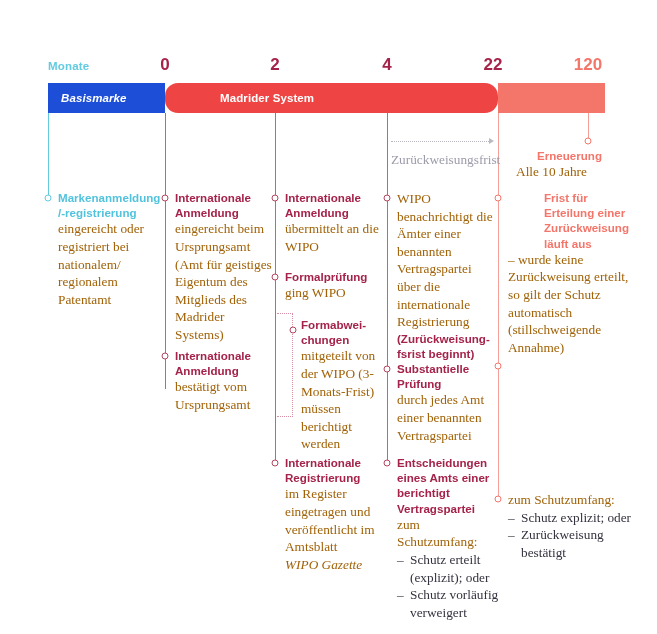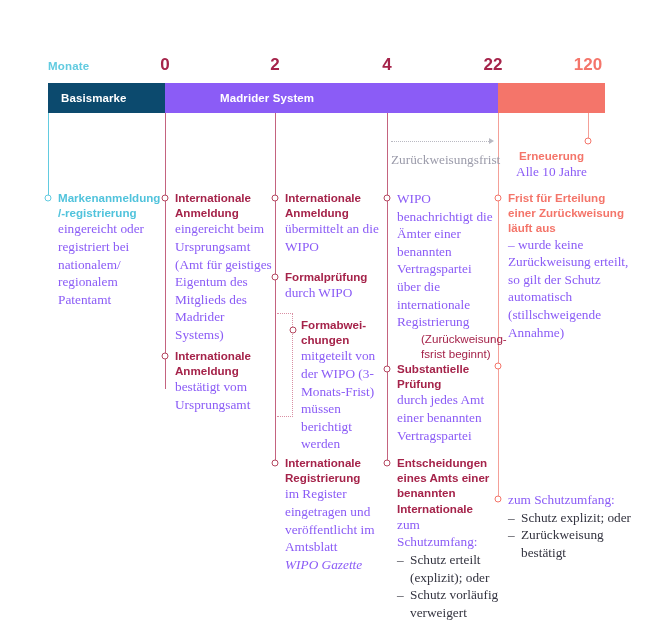--- a/index.html
+++ b/index.html
@@ -31,22 +31,22 @@
   .tick.salmon{color:#f4756a;text-align:right;}
 
   
   .bar{position:absolute;top:83px;height:30px;}
   .bar span{
     position:absolute;left:13px;top:50%;transform:translateY(-50%);
     font-family:"Liberation Sans", sans-serif;
     font-size:11.5px;font-weight:bold;color:#ffffff;
     white-space:nowrap;letter-spacing:.1px;
   }
-  .bar.cyan{background:#0c4a6e;}
-  .bar.wine{background:#8b5cf6;}
+  .bar.cyan{background:#1d4ed8;font-style:italic;}
+  .bar.wine{background:#ef4444;border-radius:13px;}
   .bar.salmon{background:#f4756a;}
 
   
   .rail{position:absolute;width:1px;}
   .rail.cyan{background:#62cbe0;}
   .rail.wine{background:#c4637f;}
   .rail.salmon{background:#f4a098;}
 
   
   .dot{
@@ -63,26 +63,26 @@
     position:absolute;
     font-size:13.3px;line-height:17.6px;
   }
   .blk .h{
     font-family:"Liberation Sans", sans-serif;
     font-size:11.6px;line-height:15.2px;font-weight:bold;
     display:block;
   }
   .blk .h.cyan{color:#51c3dc;}
   .blk .h.wine{color:#a5234a;}
-  .blk .h.salmon{color:#f4756a;}
-  .blk .b{display:block;color:#8b5cf6;}
+  .blk .h.salmon{color:#f4756a;padding-left:36px;}
+  .blk .b{display:block;color:#a16207;}
   .blk .b.ital{font-style:italic;}
   .blk .inline-h{
     font-family:"Liberation Sans", sans-serif;
-    font-size:11.6px;font-weight:normal;margin-left:24px;
+    font-size:11.6px;font-weight:bold;
   }
   .blk .inline-h.wine{color:#a5234a;}
 
   
   .bul{display:block;padding-left:13px;position:relative;color:#33333f;}
   .bul::before{content:"\2013";position:absolute;left:0;top:0;}
 
   
   .dotline{
     position:absolute;height:0;
@@ -165,21 +165,21 @@
 
   <div class="dot wine" style="left:275px;top:198px"></div>
   <div class="blk" style="left:285px;top:190px;width:98px">
     <span class="h wine">Internationale Anmeldung</span>
     <span class="b">übermittelt an die WIPO</span>
   </div>
 
   <div class="dot wine" style="left:275px;top:277px"></div>
   <div class="blk" style="left:285px;top:269px;width:98px">
     <span class="h wine">Formalprüfung</span>
-    <span class="b">durch WIPO</span>
+    <span class="b">ging WIPO</span>
   </div>
 
   <div class="connector">
     <div class="seg-h" style="left:277px;top:313px;width:16px"></div>
     <div class="seg-v" style="left:292px;top:313px;height:104px"></div>
     <div class="seg-h" style="left:277px;top:416px;width:16px"></div>
   </div>
   <div class="dot wine" style="left:293px;top:330px"></div>
   <div class="blk" style="left:301px;top:317px;width:82px">
     <span class="h wine">Formabwei-chungen</span>
@@ -200,21 +200,21 @@
   </div>
 
   <div class="dot wine" style="left:387px;top:369px"></div>
   <div class="blk" style="left:397px;top:361px;width:100px">
     <span class="h wine">Substantielle Prüfung</span>
     <span class="b">durch jedes Amt einer benannten Vertragspartei</span>
   </div>
 
   <div class="dot wine" style="left:387px;top:463px"></div>
   <div class="blk" style="left:397px;top:455px;width:104px">
-    <span class="h wine">Entscheidungen eines Amts einer benannten Internationale</span>
+    <span class="h wine">Entscheidungen eines Amts einer berichtigt Vertragspartei</span>
     <span class="b">zum Schutzumfang:</span>
     <span class="bul">Schutz erteilt (explizit); oder</span>
     <span class="bul">Schutz vorläufig verweigert</span>
   </div>
 
   <div class="dot salmon" style="left:498px;top:198px"></div>
   <div class="blk" style="left:508px;top:190px;width:128px">
     <span class="h salmon">Frist für Erteilung einer Zurückweisung läuft aus</span>
     <span class="b">– wurde keine Zurückweisung erteilt, so gilt der Schutz automatisch (stillschweigende Annahme)</span>
   </div>

